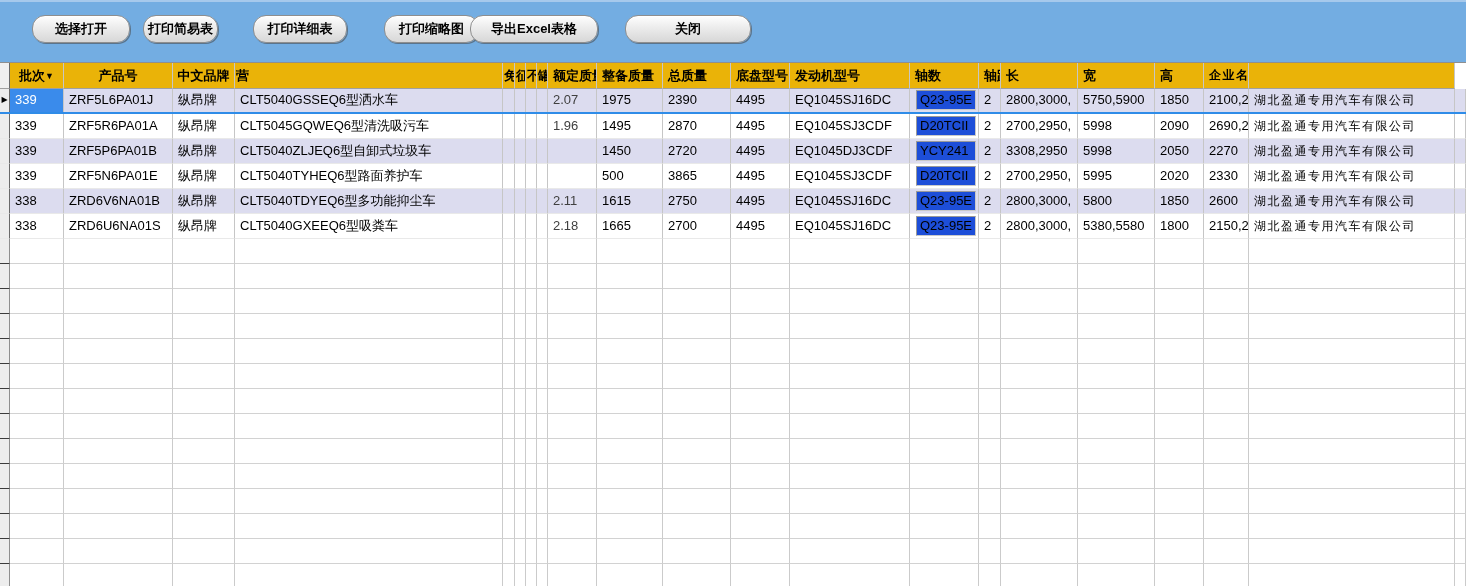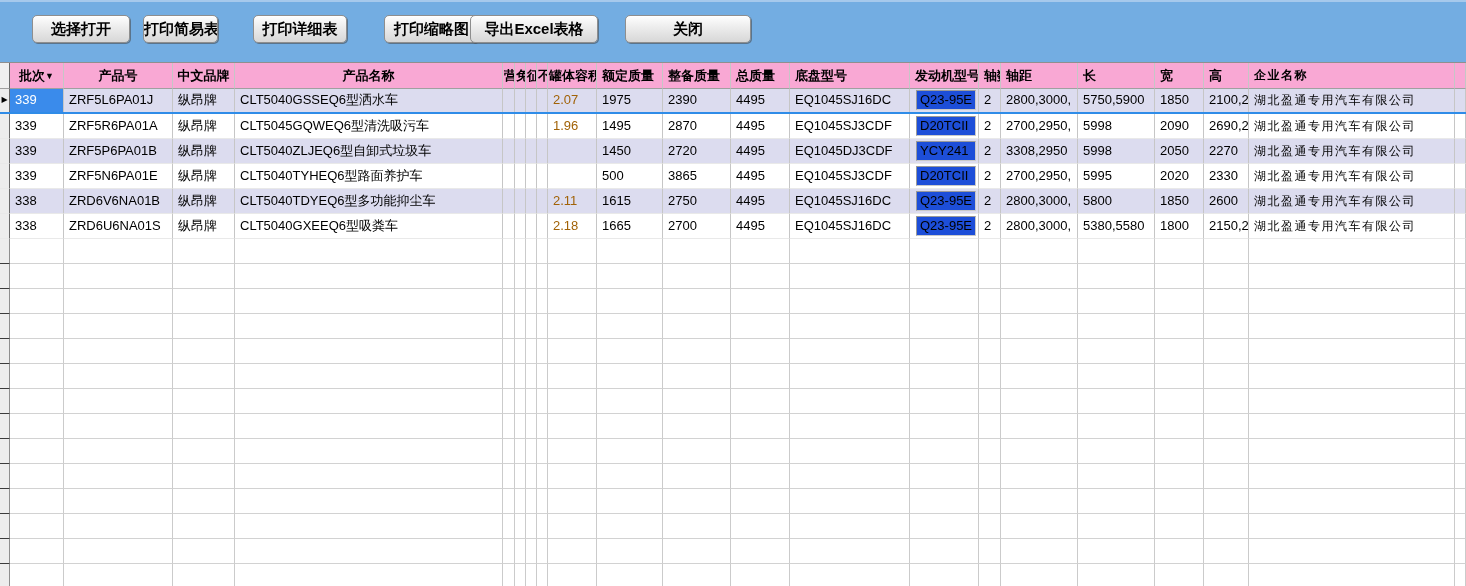--- a/index.html
+++ b/index.html
@@ -3,62 +3,62 @@
 <meta charset="utf-8">
 <style>
   * { box-sizing: border-box; margin: 0; padding: 0; }
   html,body { width:1466px; height:586px; overflow:hidden;
     font-family:"Liberation Sans", sans-serif; background:#fff; }
 
   
   .topbar { position:absolute; left:0; top:0; width:1466px; height:62px;
     background:#73ade2; border-top:2px solid #a6c9ec; }
   .topbar button { position:absolute; top:13px; height:28px;
-    font-family:"Liberation Sans", sans-serif; font-size:15px; font-weight:bold; color:#000;
+    font-family:"Liberation Sans", sans-serif; font-size:13px; font-weight:bold; color:#000;
     background:linear-gradient(#fefefe, #ececec 45%, #d7d7d7);
-    border:1px solid #8e8e8e; border-radius:5px;
+    border:1px solid #8e8e8e; border-radius:13px;
     box-shadow:1px 1px 0 rgba(70,70,70,.55), inset 0 1px 0 #ffffff;
     cursor:pointer; white-space:nowrap; overflow:hidden; }
   .b0 { left:32px;  width:98px; }
   .b1 { left:143px; width:75px; }
   .b2 { left:253px; width:94px; }
   .b3 { left:360px; width:95px;margin-left:24px; }
   .b4 { left:470px; width:128px; }
   .b5 { left:625px; width:126px; }
 
   
   .table-wrap { position:absolute; left:0; top:62px; width:1466px; height:524px;
     background:#fff; border-top:1px solid #8f8f8f; overflow:hidden; }
   .row { display:grid; width:1466px;
     grid-template-columns:10px 54px 109px 62px 268px 12px 11px 11px 11px 49px 66px 68px 59px 120px 69px 22px 77px 77px 49px 45px 206px 11px; }
   .row.header { height:26px; }
   .row.data, .row.filler { height:25px; }
 
   .cell { overflow:hidden; white-space:nowrap; font-size:13px; color:#000;
     border-right:1px solid #c6c6c6; padding-left:5px; line-height:24px; }
-  .header .cell { background:#f9a8d4; font-weight:bold; border-bottom:1px solid #a0a0a0;
+  .header .cell { background:#eab308; font-weight:bold; border-bottom:1px solid #a0a0a0;
     line-height:25px; }
   .header .col-batch, .header .col-product_no, .header .col-brand,
   .header .col-name { text-align:center; padding-left:0; }
   .header .col-f1,.header .col-f2,.header .col-f3,.header .col-f4 { padding-left:1px; }
   .header .col-tank { padding-left:1px; }
 
   .col-selector { background:#ededed; border-right:1px solid #6a6a6a;
     border-bottom:1px solid #3c3c3c; padding-left:0; text-align:center;
     font-size:8px; line-height:24px; color:#000; }
   .header .col-selector { background:#f0f0f0; }
 
   .data .cell { border-bottom:1px solid #e9e9e9; }
   .data.odd  .cell:not(.col-selector) { background:#dcdcef; }
   .data.even .cell:not(.col-selector) { background:#ffffff; }
   .data.current { border-bottom:2px solid #2f8ce8; height:25px; }
   .data.current .cell { border-bottom:none; line-height:22px; }
 
   .cell.selected { background:#3a8beb !important; color:#fff; }
-  .c-tank { color:#a16207; }
+  .c-tank { color:#404040; }
   .sort-icon { font-size:9px; vertical-align:1px; }
 
   .inset { background:#1d4ed8; border:1px solid #9a9a9a; border-right-color:#c9c9c9;
     border-bottom-color:#c9c9c9; height:20px; line-height:18px; margin:2px 2px 0 1px;
     padding-left:3px; overflow:hidden; white-space:nowrap; font-size:13px; }
   .data.current .inset { margin-top:1px; }
   .col-company { font-size:12px; letter-spacing:1.5px; }
 
   .filler .cell { border-bottom:1px solid #d2d2d2; border-right:1px solid #cbcbcb; }
   .filler .col-selector { border-right:1px solid #8f8f8f; border-bottom:1px solid #3c3c3c; }
@@ -74,21 +74,20 @@
   <button class="b4">导出Excel表格</button>
   <button class="b5">关闭</button>
 </div>
 
 <div class="table-wrap">
     <div class="row header">
       <div class="cell col-selector"></div>
       <div class="cell col-batch">批次<span class="sort-icon">▼</span></div>
       <div class="cell col-product_no">产品号</div>
       <div class="cell col-brand">中文品牌</div>
-      <div class="cell col-name">产品名称</div>
       <div class="cell col-f1">营</div>
       <div class="cell col-f2">免</div>
       <div class="cell col-f3">征</div>
       <div class="cell col-f4">不</div>
       <div class="cell col-tank">罐体容积</div>
       <div class="cell col-rated">额定质量</div>
       <div class="cell col-curb">整备质量</div>
       <div class="cell col-total">总质量</div>
       <div class="cell col-chassis">底盘型号</div>
       <div class="cell col-engine">发动机型号</div>

